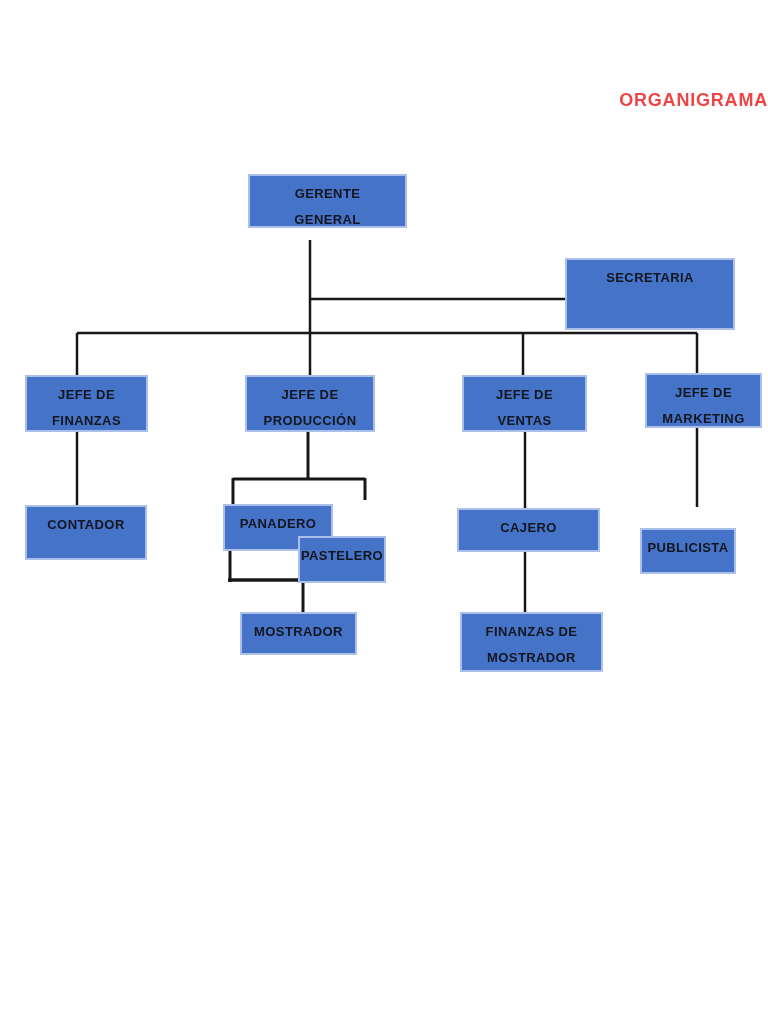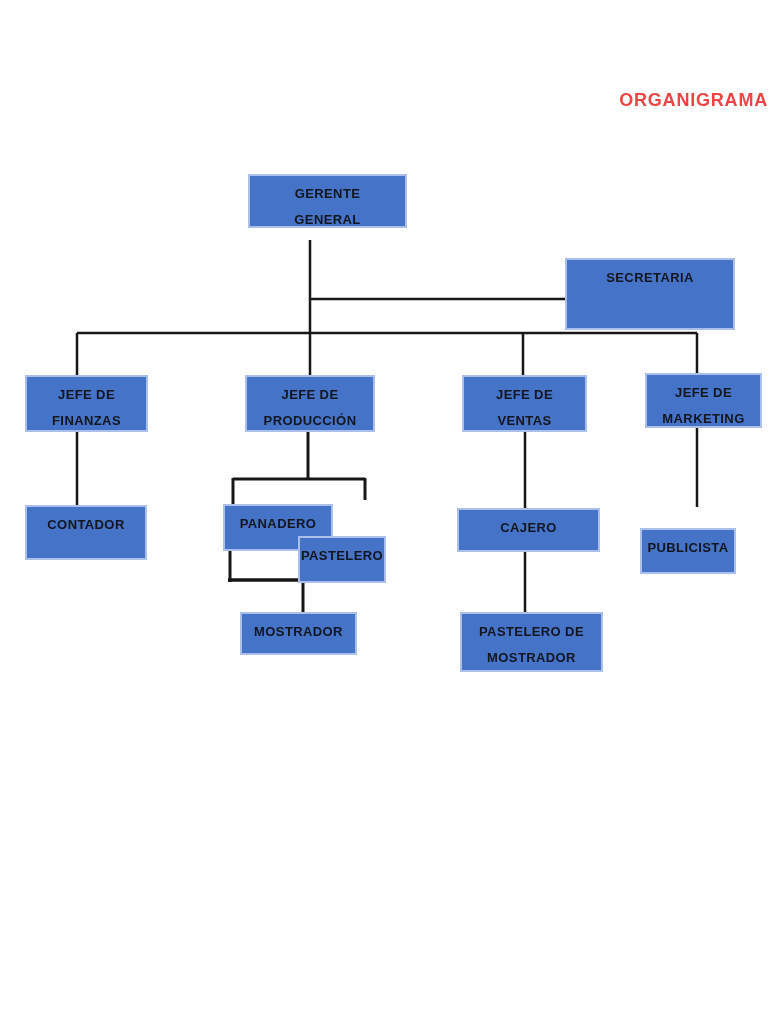--- a/index.html
+++ b/index.html
@@ -134,17 +134,17 @@
 
   <div class="node n-publicista">
     <span class="nl">PUBLICISTA</span>
   </div>
 
   <div class="node n-ayudantes">
     <span class="nl">MOSTRADOR</span>
   </div>
 
   <div class="node n-vendedor">
-    <span class="nl">PASTELERO DE</span>
+    <span class="nl">FINANZAS DE</span>
     <span class="nl">MOSTRADOR</span>
   </div>
 
 </div>
 
 </body></html>

